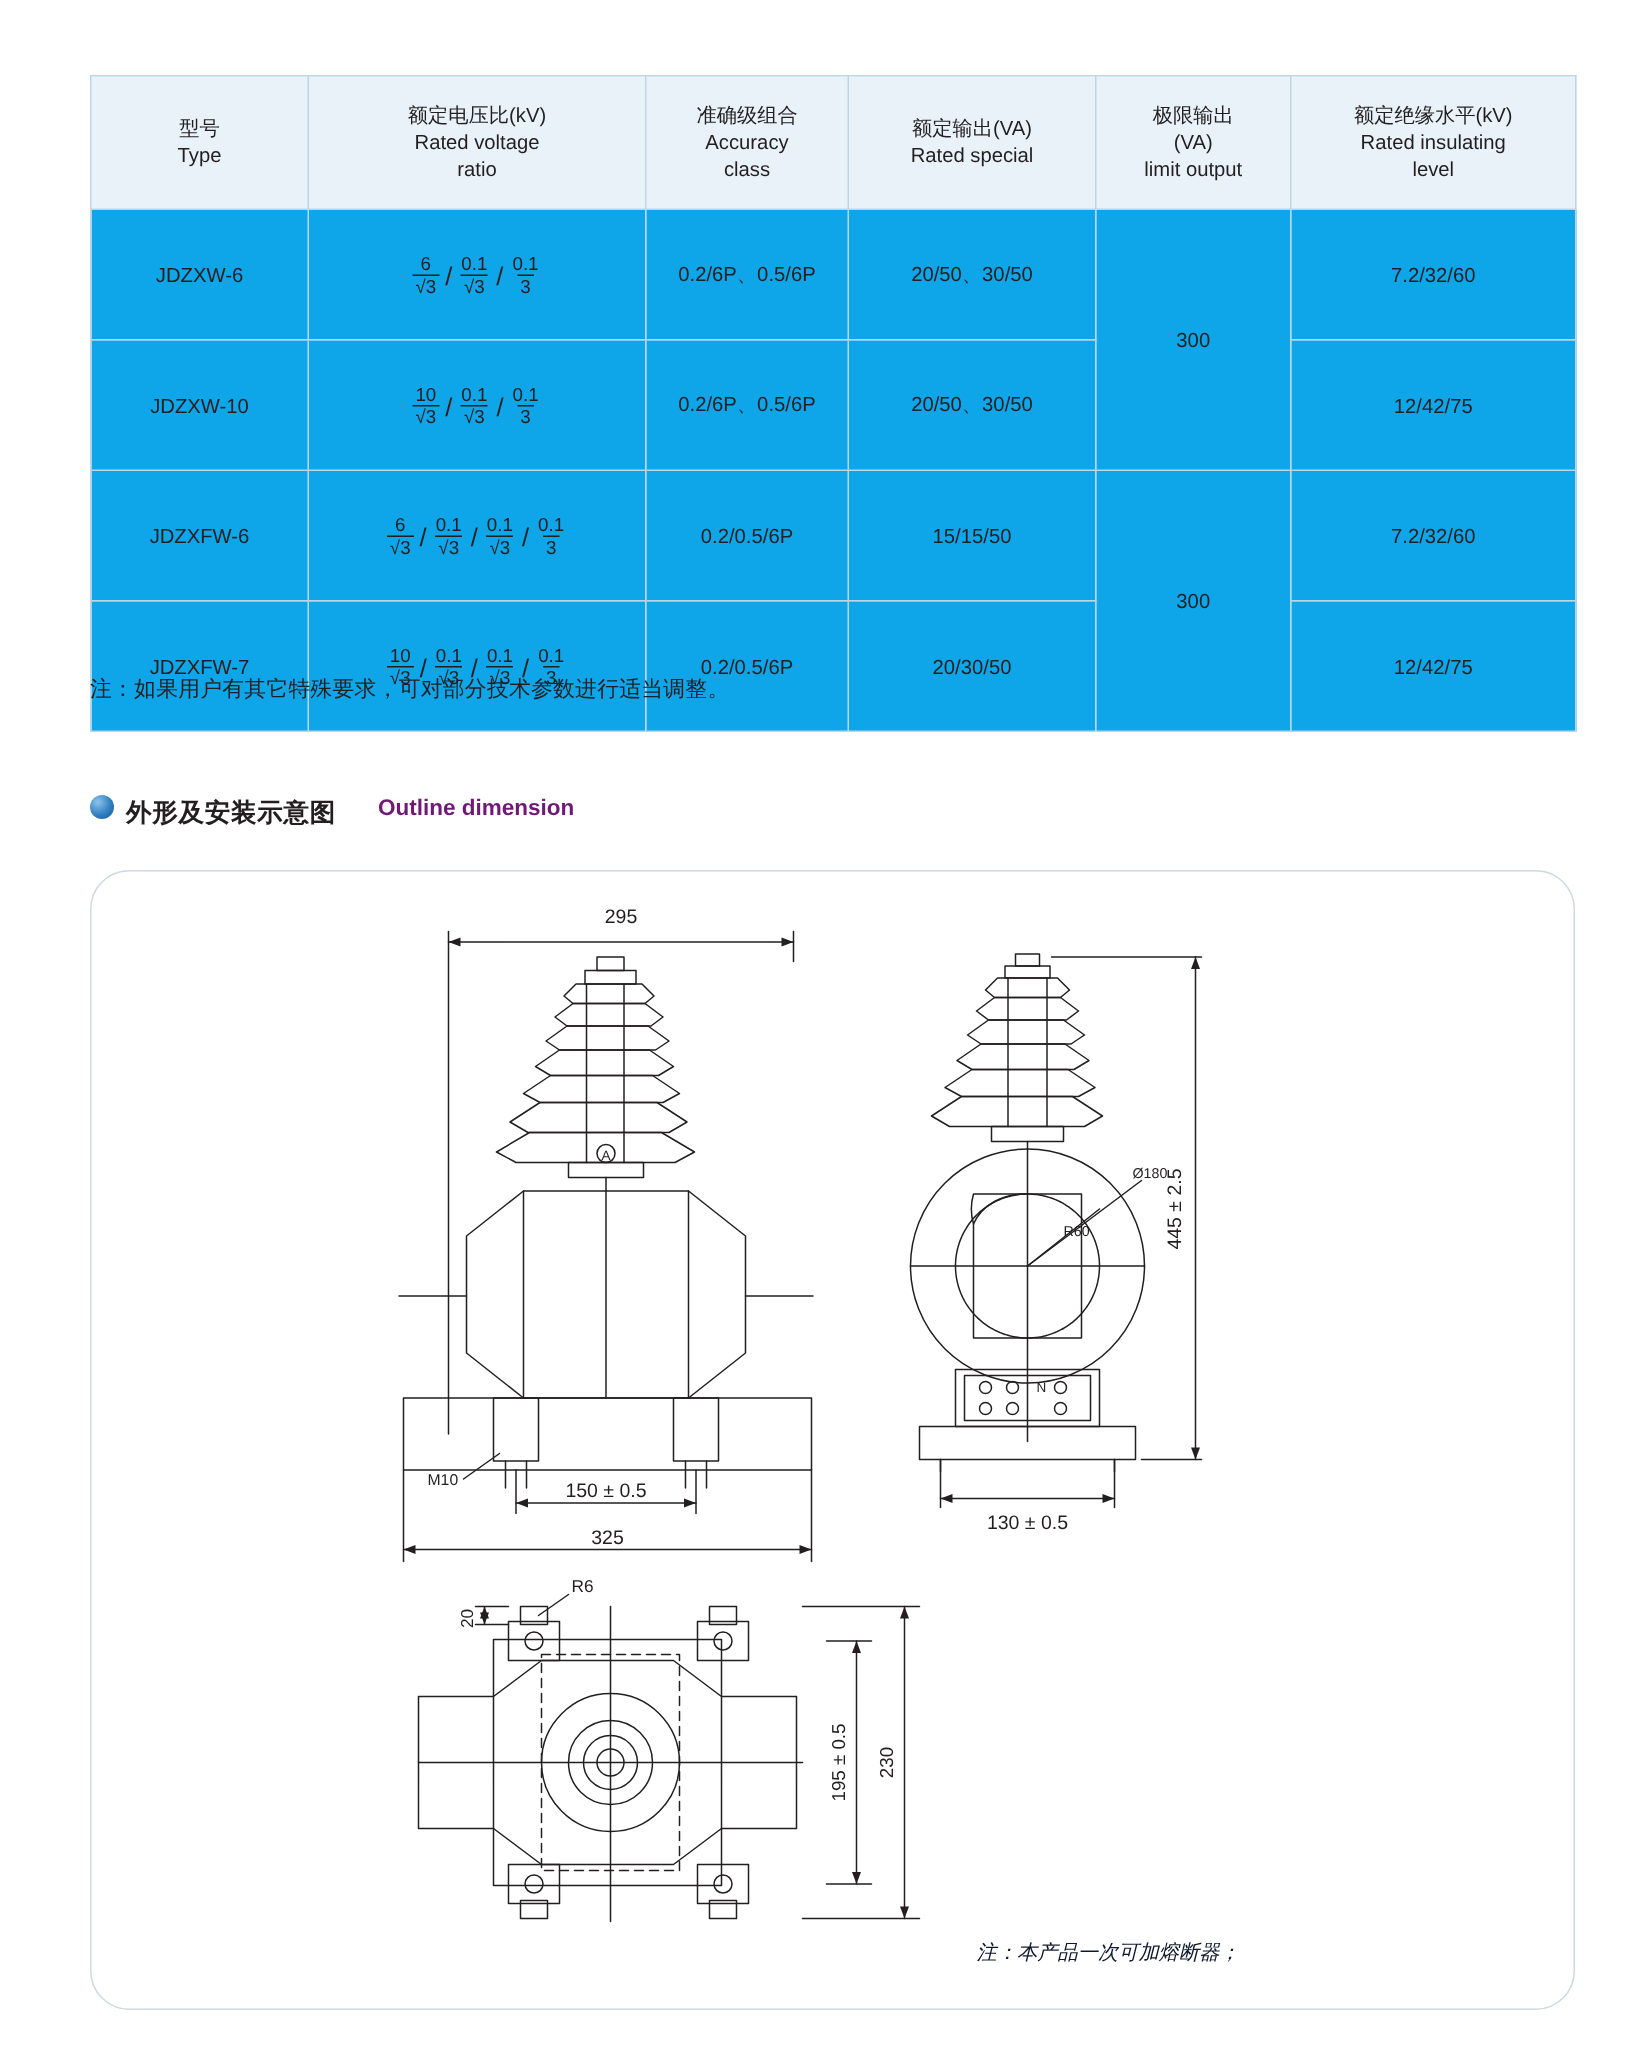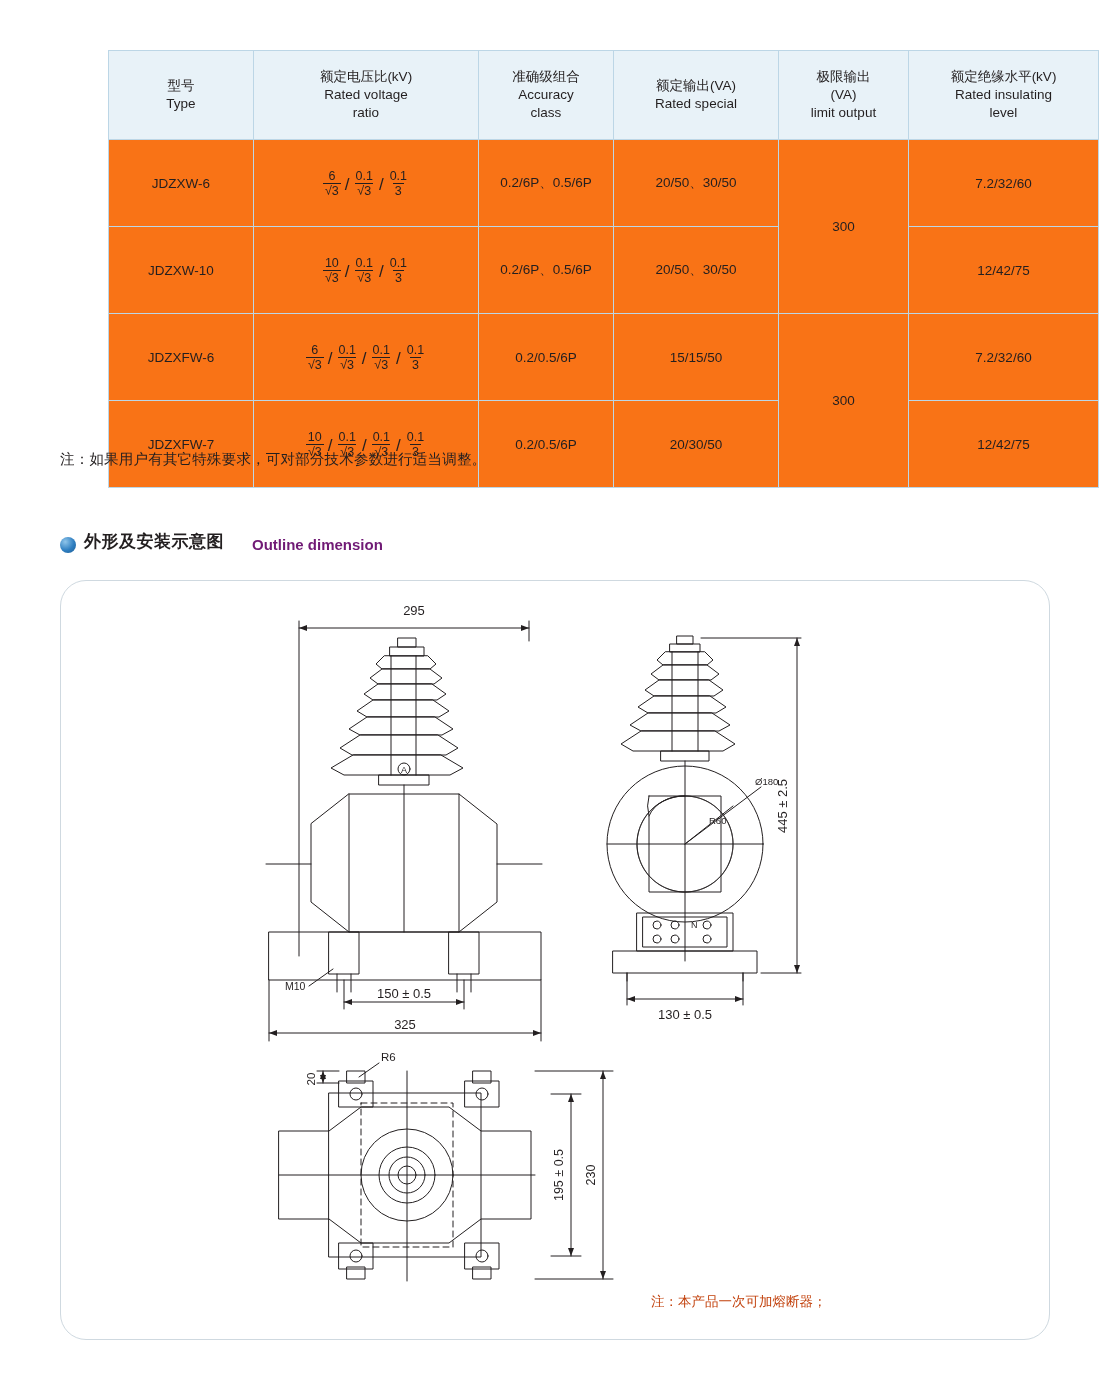--- a/index.html
+++ b/index.html
@@ -20,39 +20,38 @@
   .table-wrap {
     position: absolute;
     left: 60px;
     top: 50px;
     width: 990px;
   }
   table.spec {
     width: 990px;
     border-collapse: collapse;
     table-layout: fixed;
-    margin-left: 48px;
   }
   table.spec th, table.spec td {
     border: 1px solid #bcd6e6;
     text-align: center;
     vertical-align: middle;
     font-size: 13.5px;
     color: #231f20;
     padding: 4px 2px;
   }
   table.spec thead th {
     background: #e8f2f8;
     height: 80px;
     line-height: 1.35;
     font-weight: normal;
   }
   table.spec tbody td {
     height: 78px;
-    background: #f97316;
+    background: #0ea5e9;
   }
   .th-l1 { display:block; }
   .th-l2 { display:block; }
   .th-l3 { display:block; }
 
   
   .ratio {
     display: inline-flex;
     align-items: center;
     justify-content: center;
@@ -96,21 +95,21 @@
     font-size: 13.5px;
     color: #231f20;
   }
 
   
   .section-head {
     position: absolute;
     left: 60px;
     top: 530px;
     display: flex;
-    align-items: flex-end;
+    align-items: flex-start;
     gap: 8px;
   }
   .bullet-sphere {
     width: 16px;
     height: 16px;
     border-radius: 50%;
     background: radial-gradient(circle at 33% 30%, #8fc5ea 0%, #2f7fc1 55%, #1b5b93 100%);
     flex: none;
   }
   .sec-cn {
@@ -137,21 +136,22 @@
     border-radius: 26px;
     background: #fff;
     box-sizing: border-box;
   }
   .panel svg { display: block; }
   .dwg-note {
     position: absolute;
     left: 590px;
     top: 712px;
     font-size: 13.5px;
-    color: #c2410c;
+    color: #0f172a;
+    font-style: italic;
   }
 </style>
 </head>
 <body>
 
 <div class="table-wrap">
   <table class="spec">
     <colgroup>
       <col style="width:145px">
       <col style="width:225px">

